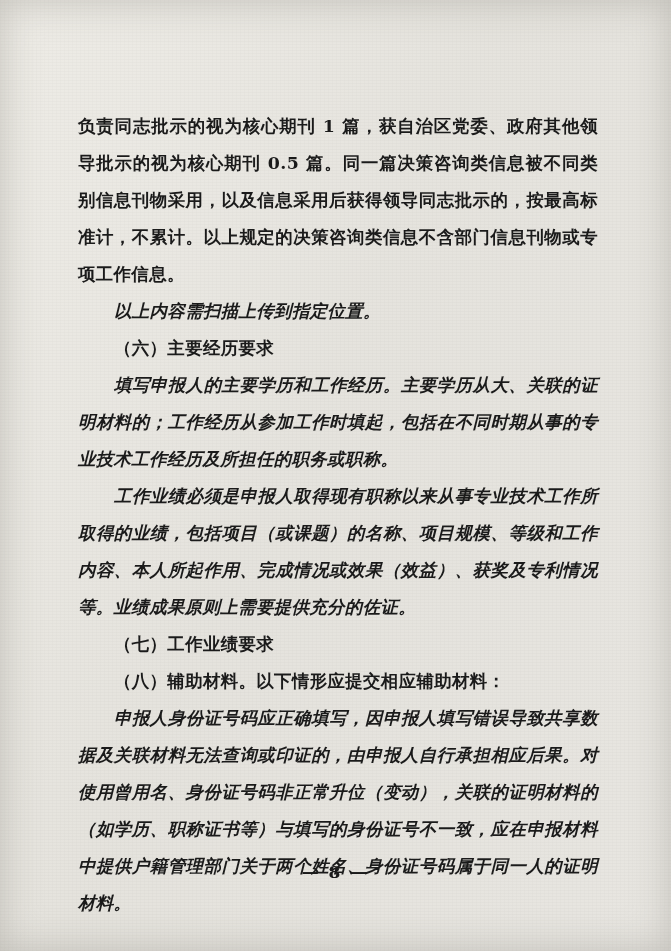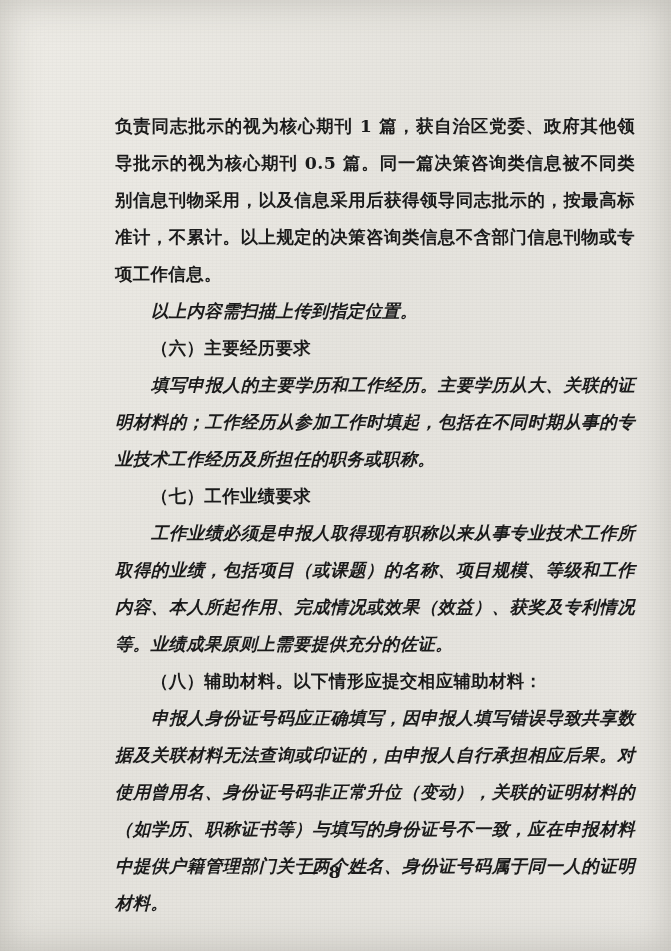--- a/index.html
+++ b/index.html
@@ -34,21 +34,20 @@
     inset: 0;
     box-shadow: inset 0 0 38px rgba(120,118,110,0.35);
     pointer-events: none;
   }
   .content {
     position: absolute;
     left: 78px;
     top: 108px;
     width: 520px;
     color: #1b1b1b;
-    margin-left: 37px;
   }
   p.body-line-block {
     margin: 0 0 0 0;
     font-size: 17.4px;
     line-height: 37px;
     letter-spacing: 0.4px;
     text-align: justify;
     text-justify: inter-character;
     font-weight: 600;
   }
@@ -89,22 +88,22 @@
 <body>
 
 <div class="page">
   <div class="paper-tint"></div>
 
   <div class="content">
     <p class="body-line-block para">负责同志批示的视为核心期刊 1 篇，获自治区党委、政府其他领导批示的视为核心期刊 0.5 篇。同一篇决策咨询类信息被不同类别信息刊物采用，以及信息采用后获得领导同志批示的，按最高标准计，不累计。以上规定的决策咨询类信息不含部门信息刊物或专项工作信息。</p>
     <p class="body-line-block para indent">以上内容需扫描上传到指定位置。</p>
     <p class="body-line-block para heading">（六）主要经历要求</p>
     <p class="body-line-block para indent">填写申报人的主要学历和工作经历。主要学历从大、关联的证明材料的；工作经历从参加工作时填起，包括在不同时期从事的专业技术工作经历及所担任的职务或职称。</p>
+    <p class="body-line-block para indent">工作业绩必须是申报人取得现有职称以来从事专业技术工作所取得的业绩，包括项目（或课题）的名称、项目规模、等级和工作内容、本人所起作用、完成情况或效果（效益）、获奖及专利情况等。业绩成果原则上需要提供充分的佐证。</p>
     <p class="body-line-block para heading">（七）工作业绩要求</p>
-    <p class="body-line-block para indent">工作业绩必须是申报人取得现有职称以来从事专业技术工作所取得的业绩，包括项目（或课题）的名称、项目规模、等级和工作内容、本人所起作用、完成情况或效果（效益）、获奖及专利情况等。业绩成果原则上需要提供充分的佐证。</p>
     <p class="body-line-block para heading">（八）辅助材料。以下情形应提交相应辅助材料：</p>
     <p class="body-line-block para indent">申报人身份证号码应正确填写，因申报人填写错误导致共享数据及关联材料无法查询或印证的，由申报人自行承担相应后果。对使用曾用名、身份证号码非正常升位（变动），关联的证明材料的（如学历、职称证书等）与填写的身份证号不一致，应在申报材料中提供户籍管理部门关于两个姓名、身份证号码属于同一人的证明材料。</p>
   </div>
 
   <div class="footer">— 8 —</div>
 
   <div class="noise"></div>
   <div class="edge-shade"></div>
 </div>
 

